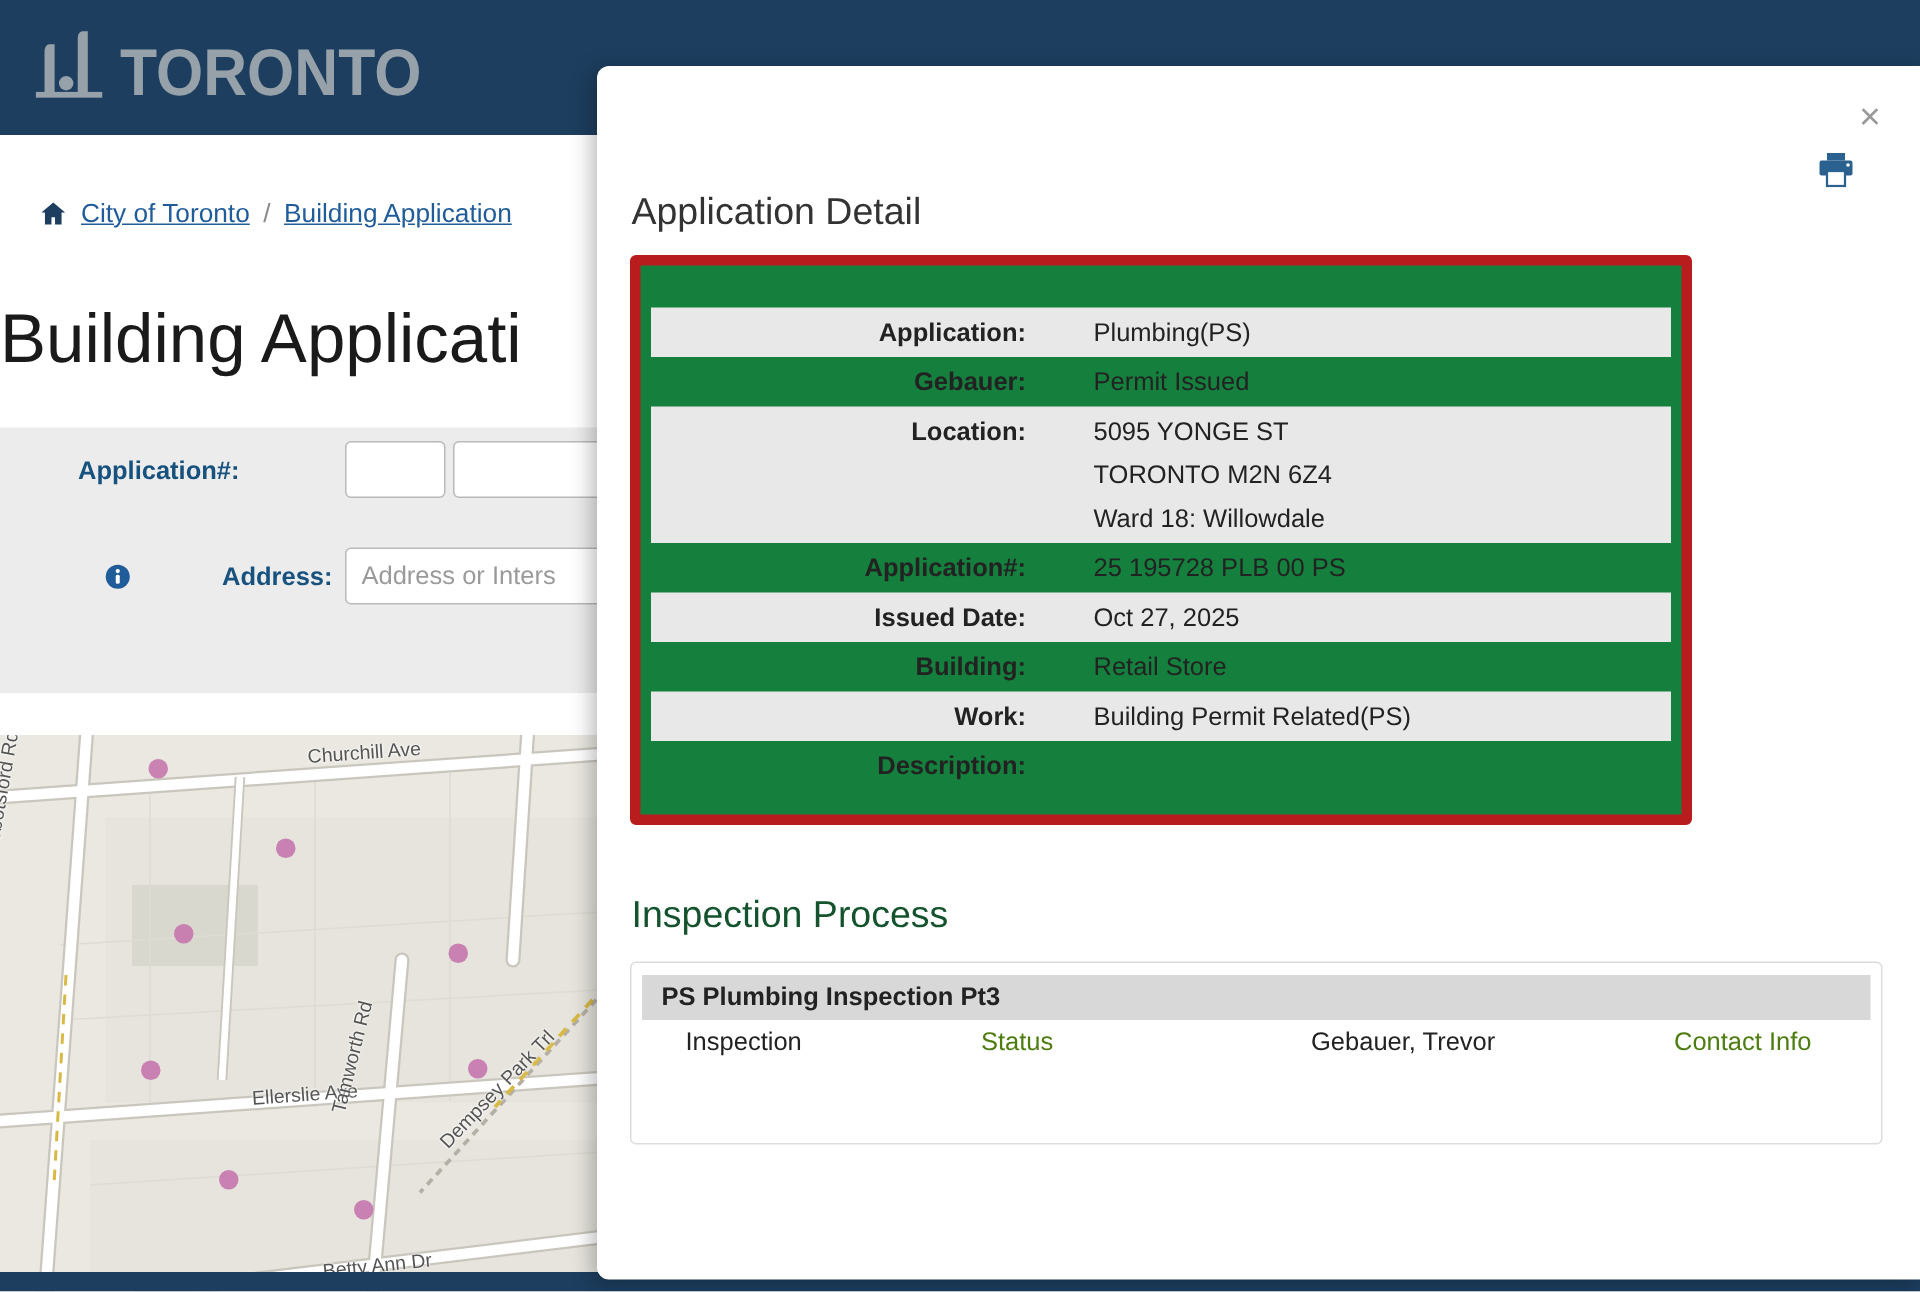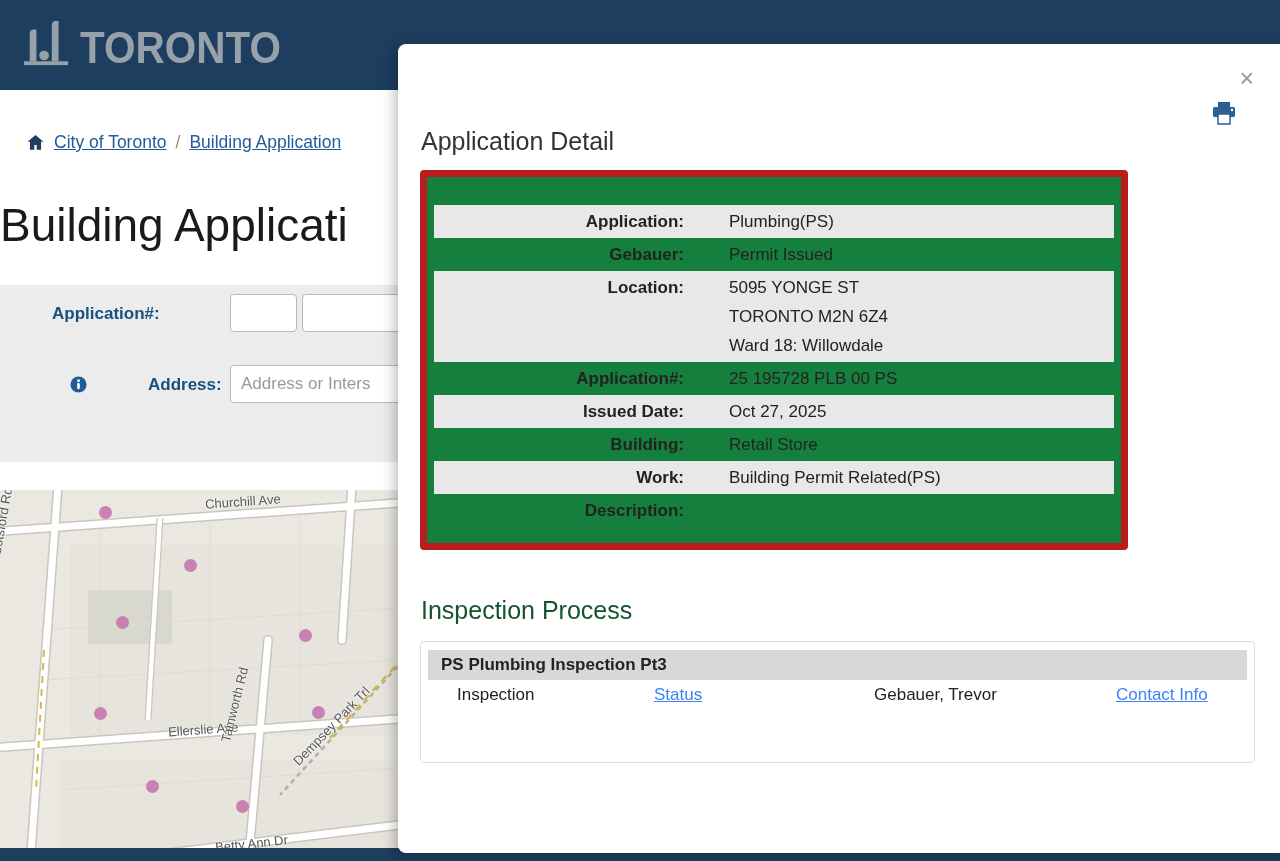--- a/index.html
+++ b/index.html
@@ -68,21 +68,21 @@
   .detail-label { flex:0 0 250px; text-align:right; font-weight:bold; color:#222; }
   .detail-value { padding-left:45px; color:#222; white-space:pre-line; flex:1; }
 
   .inspection-heading { position:absolute; top:552px; left:23px; font-size:25px; color:#14532d; }
   .inspection-panel { position:absolute; top:597px; left:22px; width:835px; height:122px;
     background:#fff; border:1px solid #dcdcdc; border-radius:4px; padding:8px 7px; }
   .insp-header { background:#d8d8d8; height:30px; line-height:30px; padding-left:13px;
     font-size:17px; font-weight:bold; color:#222; }
   .insp-row { height:30px; display:grid; grid-template-columns:197px 220px 242px auto;
     align-items:center; padding-left:29px; font-size:17px; color:#222; margin-top:0px; }
-  .insp-row a { color:#3b82f6; text-decoration:underline; cursor:pointer; }
+  .insp-row a { color:#4d7c0f; cursor:pointer; }
 </style>
 </head>
 <body>
 
 <div class="page">
 
   <div class="top-header">
     <div class="logo">
       <span>
         <svg width="50" height="54" viewBox="0 0 52 54" fill="#96a1aa">

